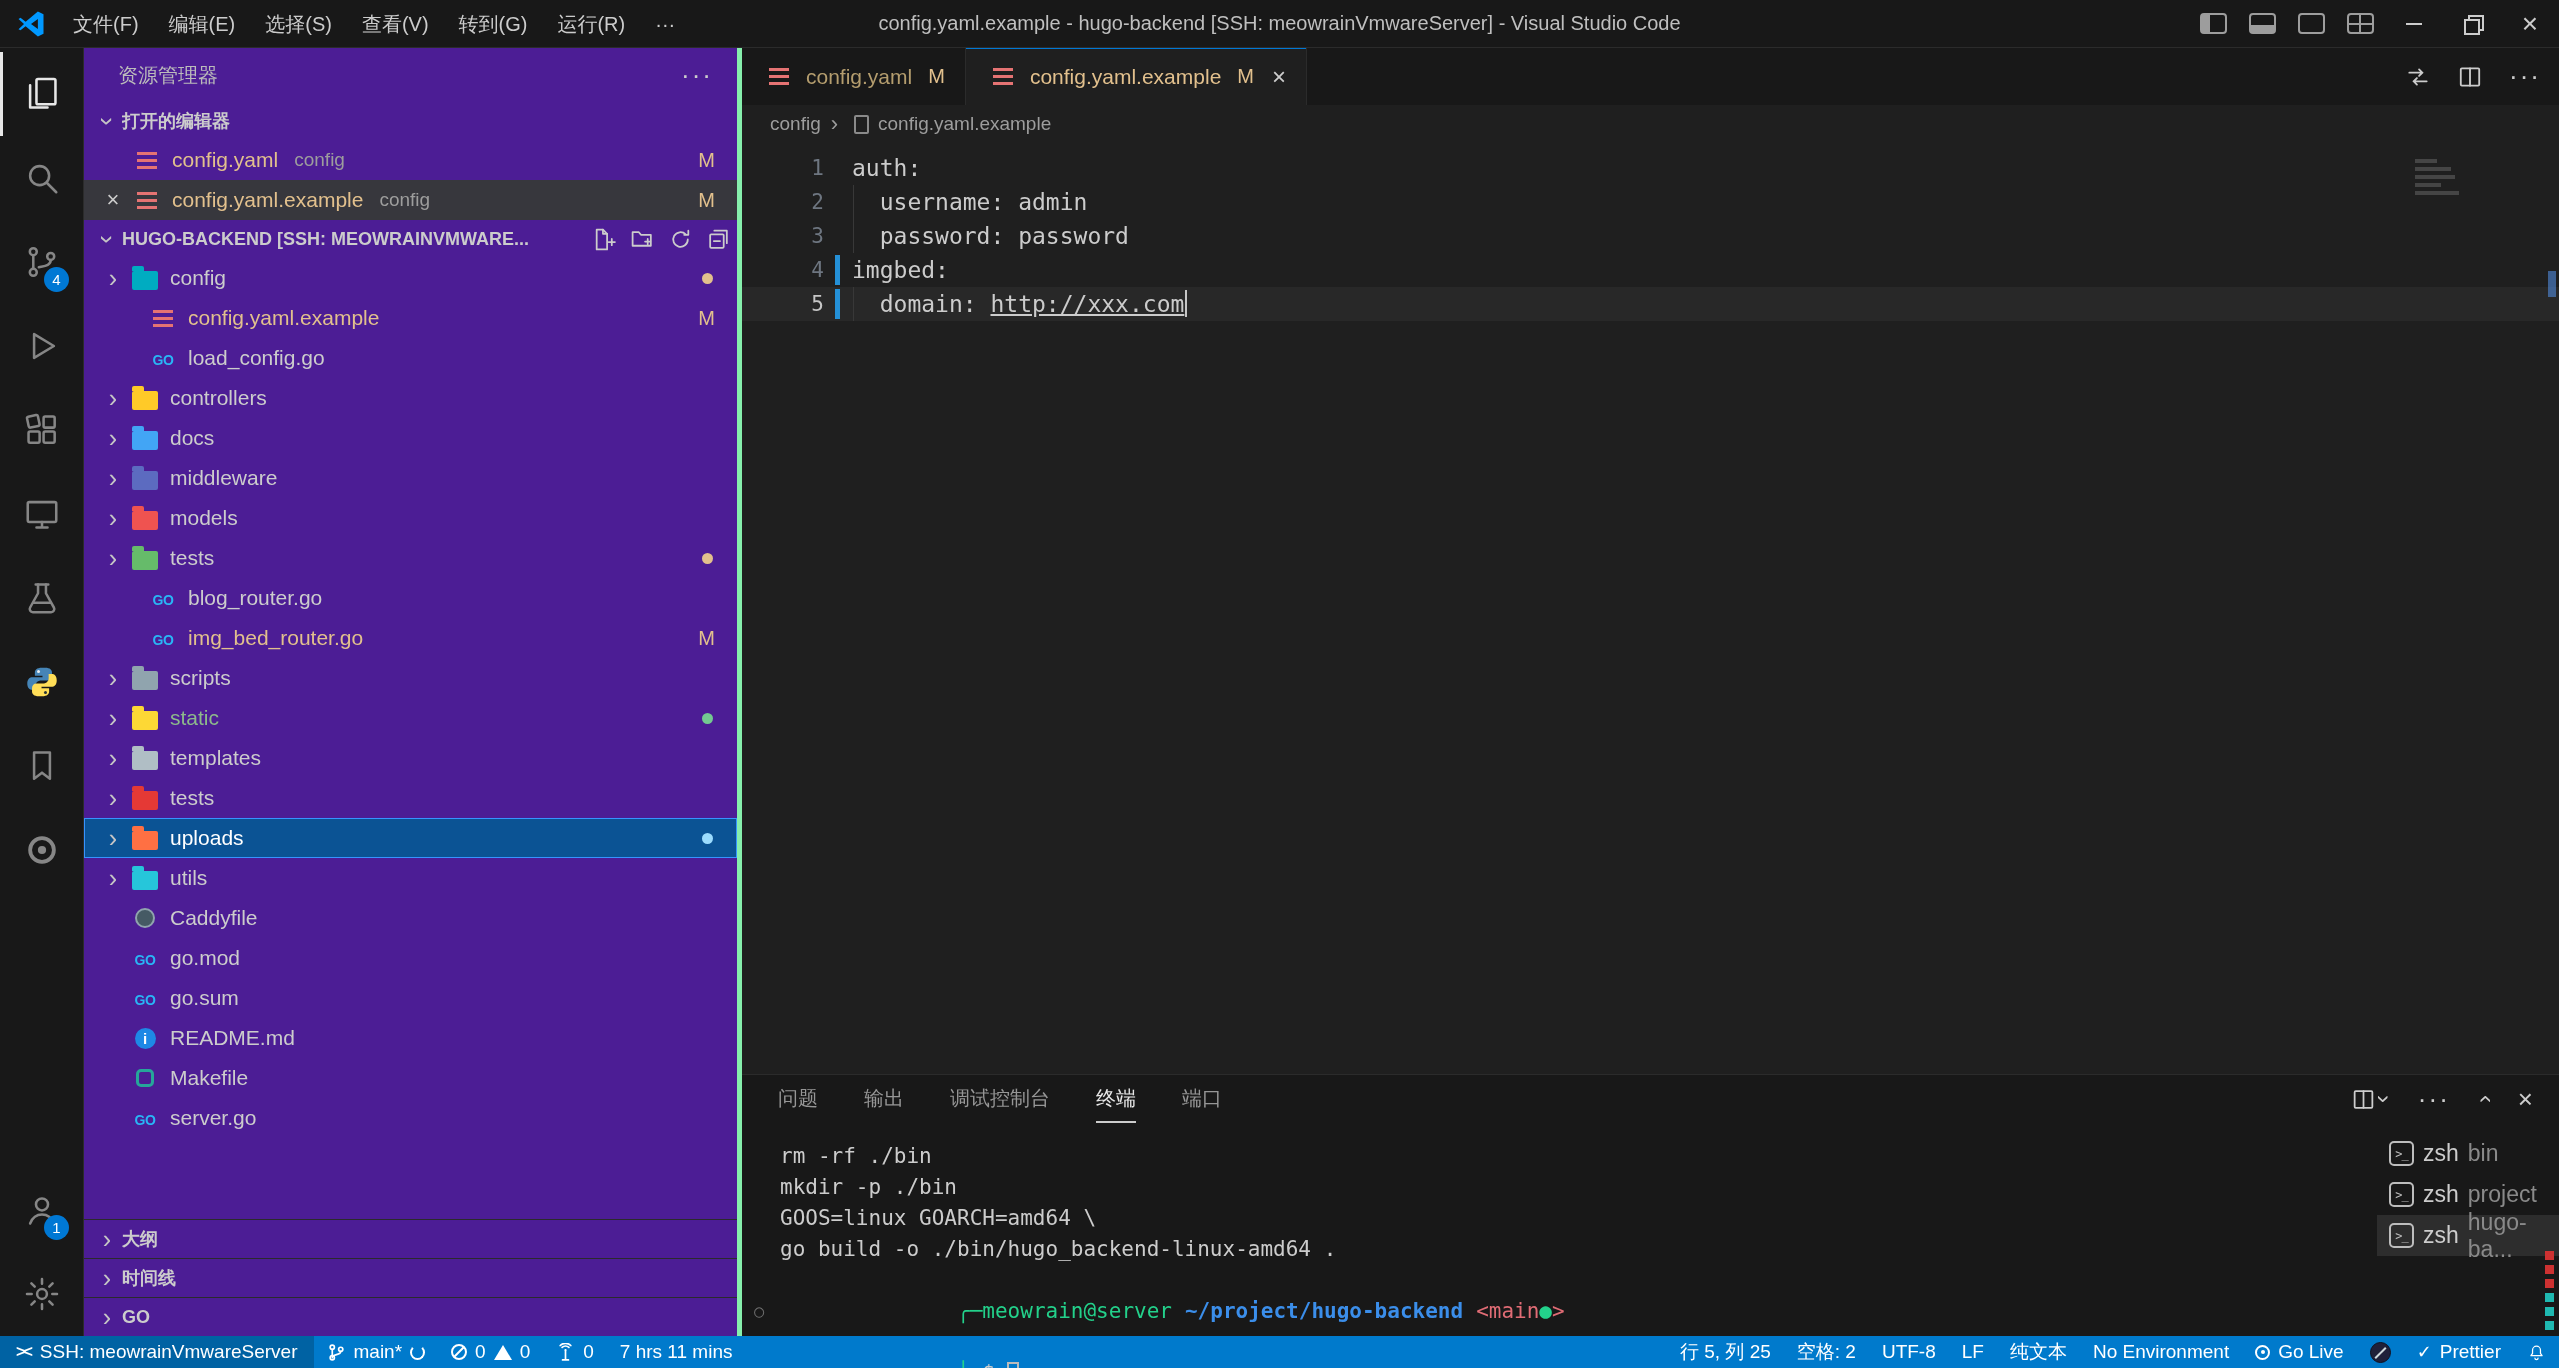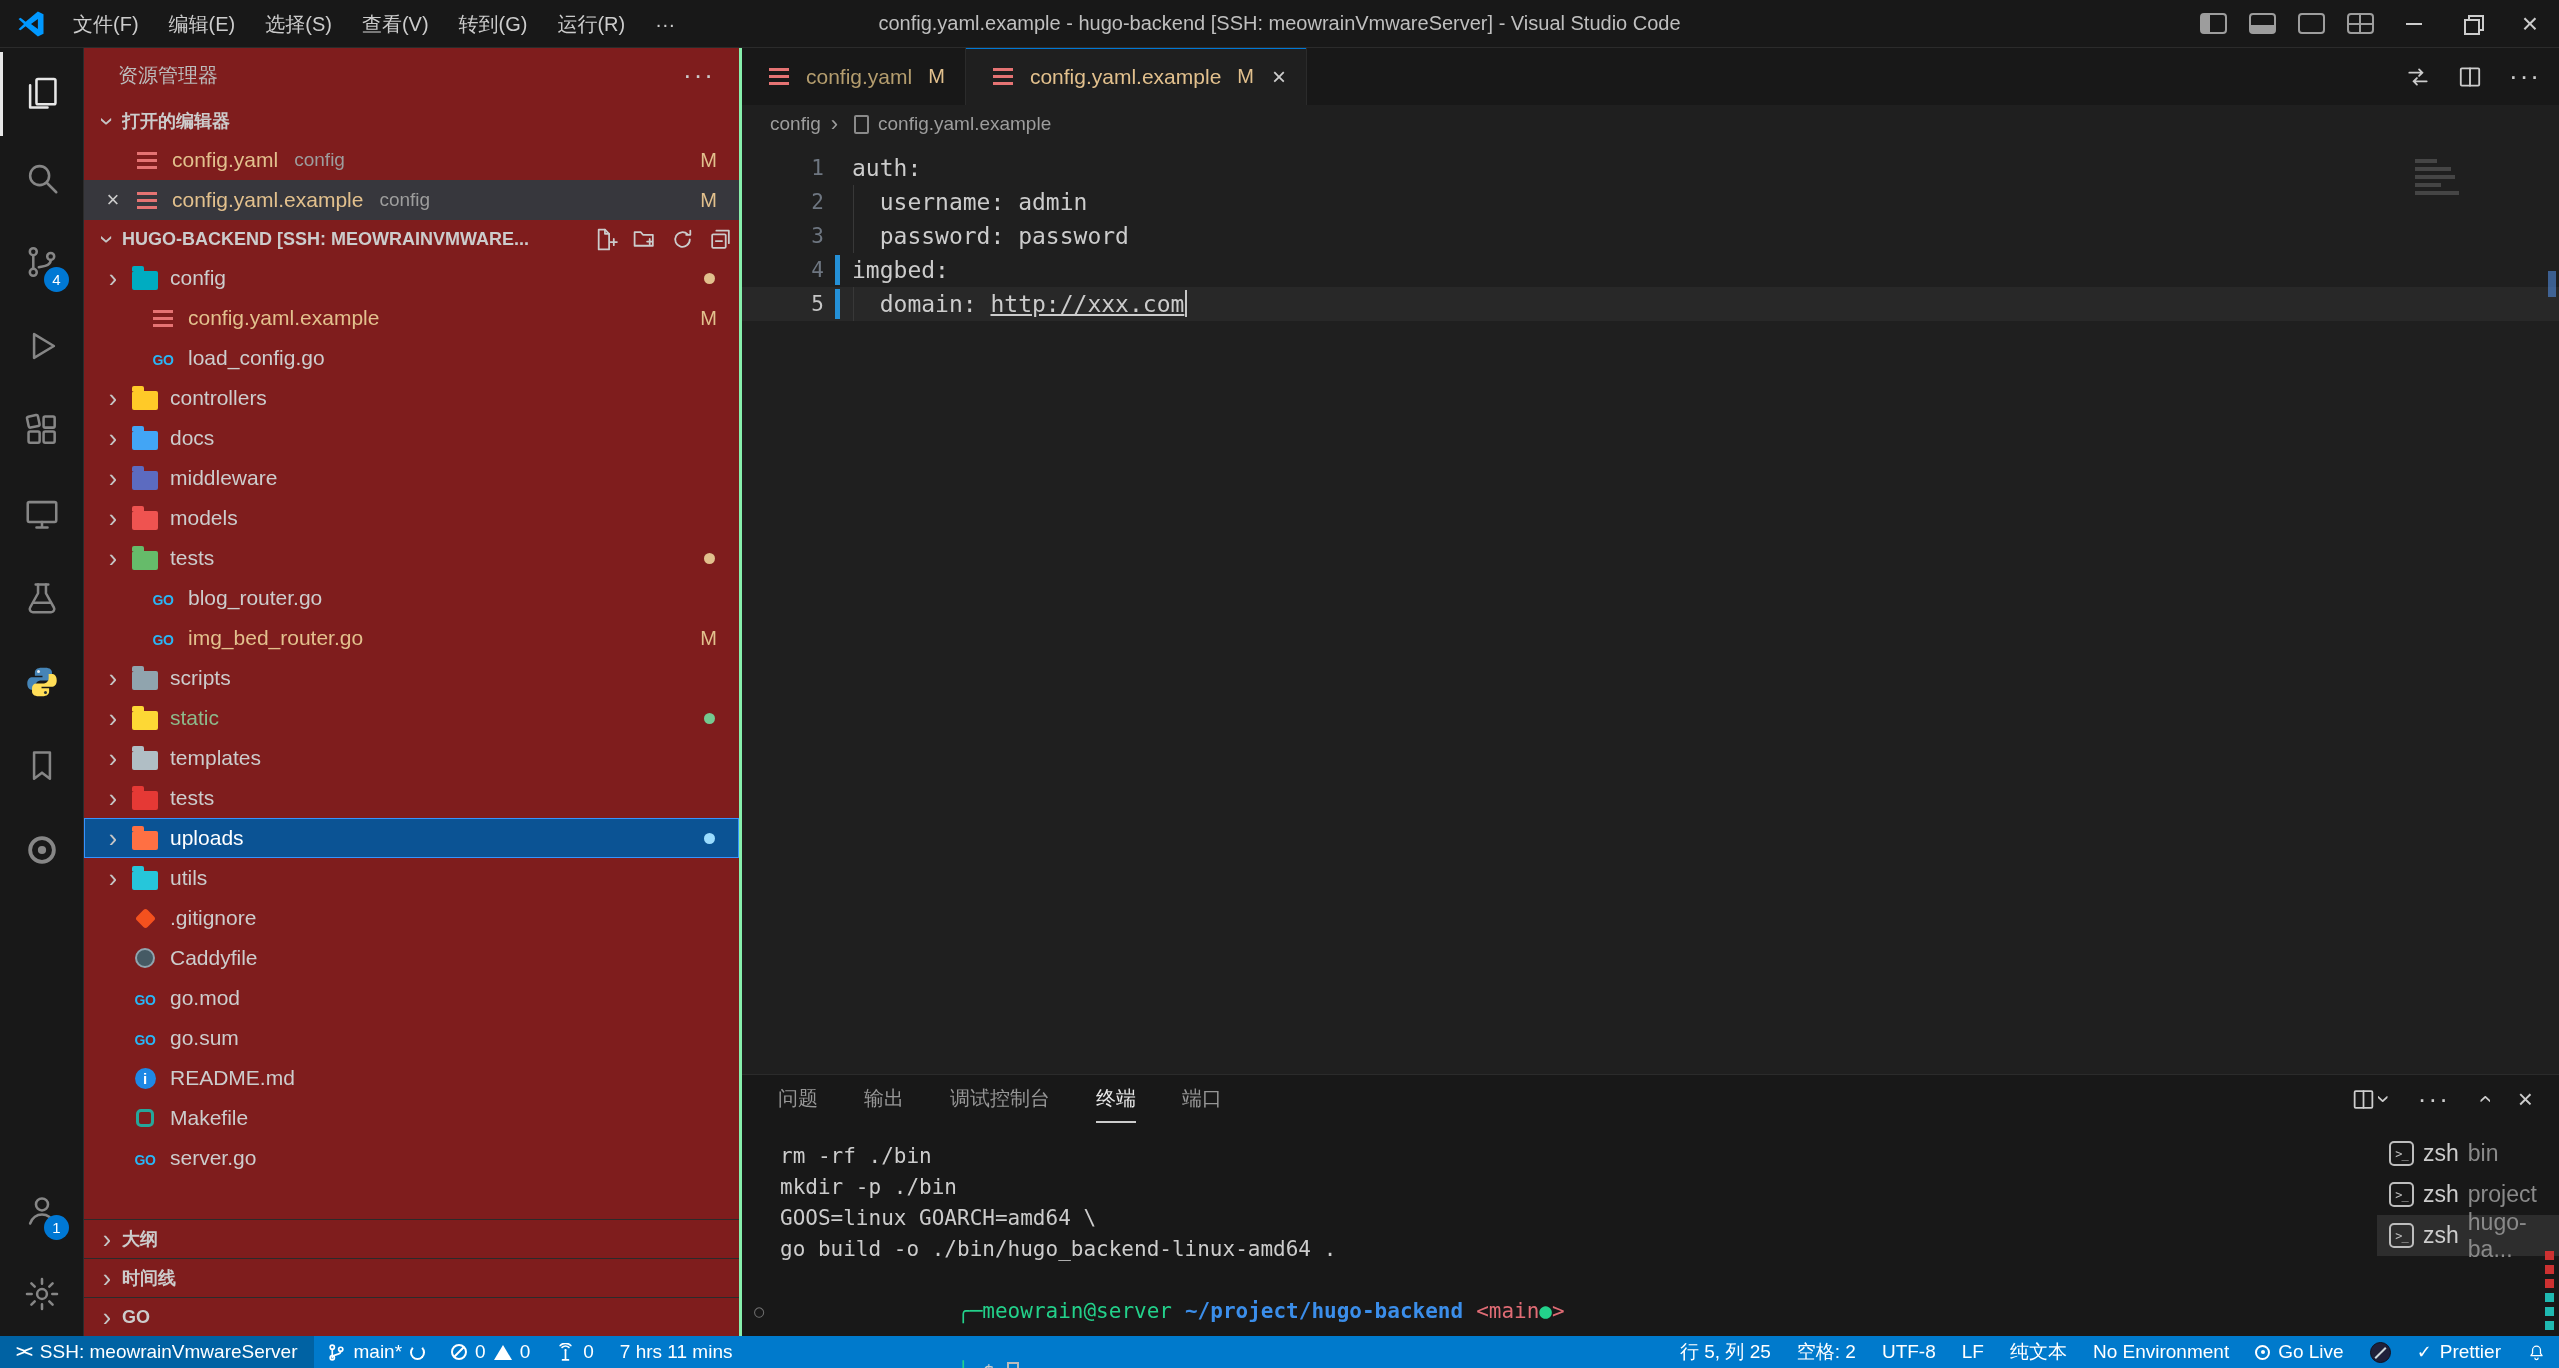--- a/index.html
+++ b/index.html
@@ -34,21 +34,21 @@
   .activitybar{width:84px;flex:none;background:#181818;border-right:1px solid #2b2b2b;
     display:flex;flex-direction:column;align-items:stretch;padding-top:4px}
   .act-item{height:84px;display:flex;align-items:center;justify-content:center;position:relative;color:#868686}
   .act-item.active{color:#e7e7e7;box-shadow:inset 3px 0 0 #e7e7e7}
   .act-item svg{width:38px;height:38px;stroke:currentColor;fill:none;stroke-width:1.6;stroke-linecap:round;stroke-linejoin:round}
   .act-badge{position:absolute;right:14px;bottom:12px;min-width:25px;height:25px;border-radius:13px;
     background:#0078d4;color:#fff;font-size:15px;display:flex;align-items:center;justify-content:center;padding:0 5px}
   .act-spacer{flex:1}
 
   
-  .sidebar{width:658px;flex:none;background:#7f1d1d;border-right:3px solid #86efac;
+  .sidebar{width:658px;flex:none;background:#4c1d95;border-right:5px solid #86efac;
     display:flex;flex-direction:column;font-size:21px;min-height:0}
   .sb-title{height:54px;flex:none;display:flex;align-items:center;padding:0 24px 0 34px;font-size:20px;color:#bbb}
   .dots{margin-left:auto;font-size:26px;color:#ccc;letter-spacing:2px}
   .sec-header{height:38px;flex:none;display:flex;align-items:center;font-weight:700;font-size:18px;color:#ccc;padding-left:8px}
   .tw{width:30px;flex:none;text-align:center;font-size:25px;color:#c5c5c5;display:inline-block;font-weight:400}
   .tw.open{transform:rotate(90deg)}
   .sec-label{white-space:nowrap;overflow:hidden;text-overflow:clip}
   .sec-header .grow{flex:1;min-width:0}
   .hicon{width:38px;height:34px;flex:none;display:flex;align-items:center;justify-content:center;color:#ccc}
   .hicon svg{width:25px;height:25px;stroke:currentColor;fill:none;stroke-width:1.7;stroke-linecap:round;stroke-linejoin:round}
@@ -506,28 +506,20 @@
 
           <div class="tree-row" style="--c: #26c6da;">
             <span class="tw">›</span>
             <span class="ticon icon-folder">
               <i></i>
             </span>
             <span class="tlabel">utils</span>
 
           </div>
 
-          <div class="tree-row file">
-            <span class="tw">›</span>
-            <span class="ticon icon-git">
-              <i></i>
-            </span>
-            <span class="tlabel">.gitignore</span>
-
-          </div>
 
           <div class="tree-row file">
             <span class="tw">›</span>
             <span class="ticon icon-caddy">
               <i></i>
             </span>
             <span class="tlabel">Caddyfile</span>
 
           </div>
 

